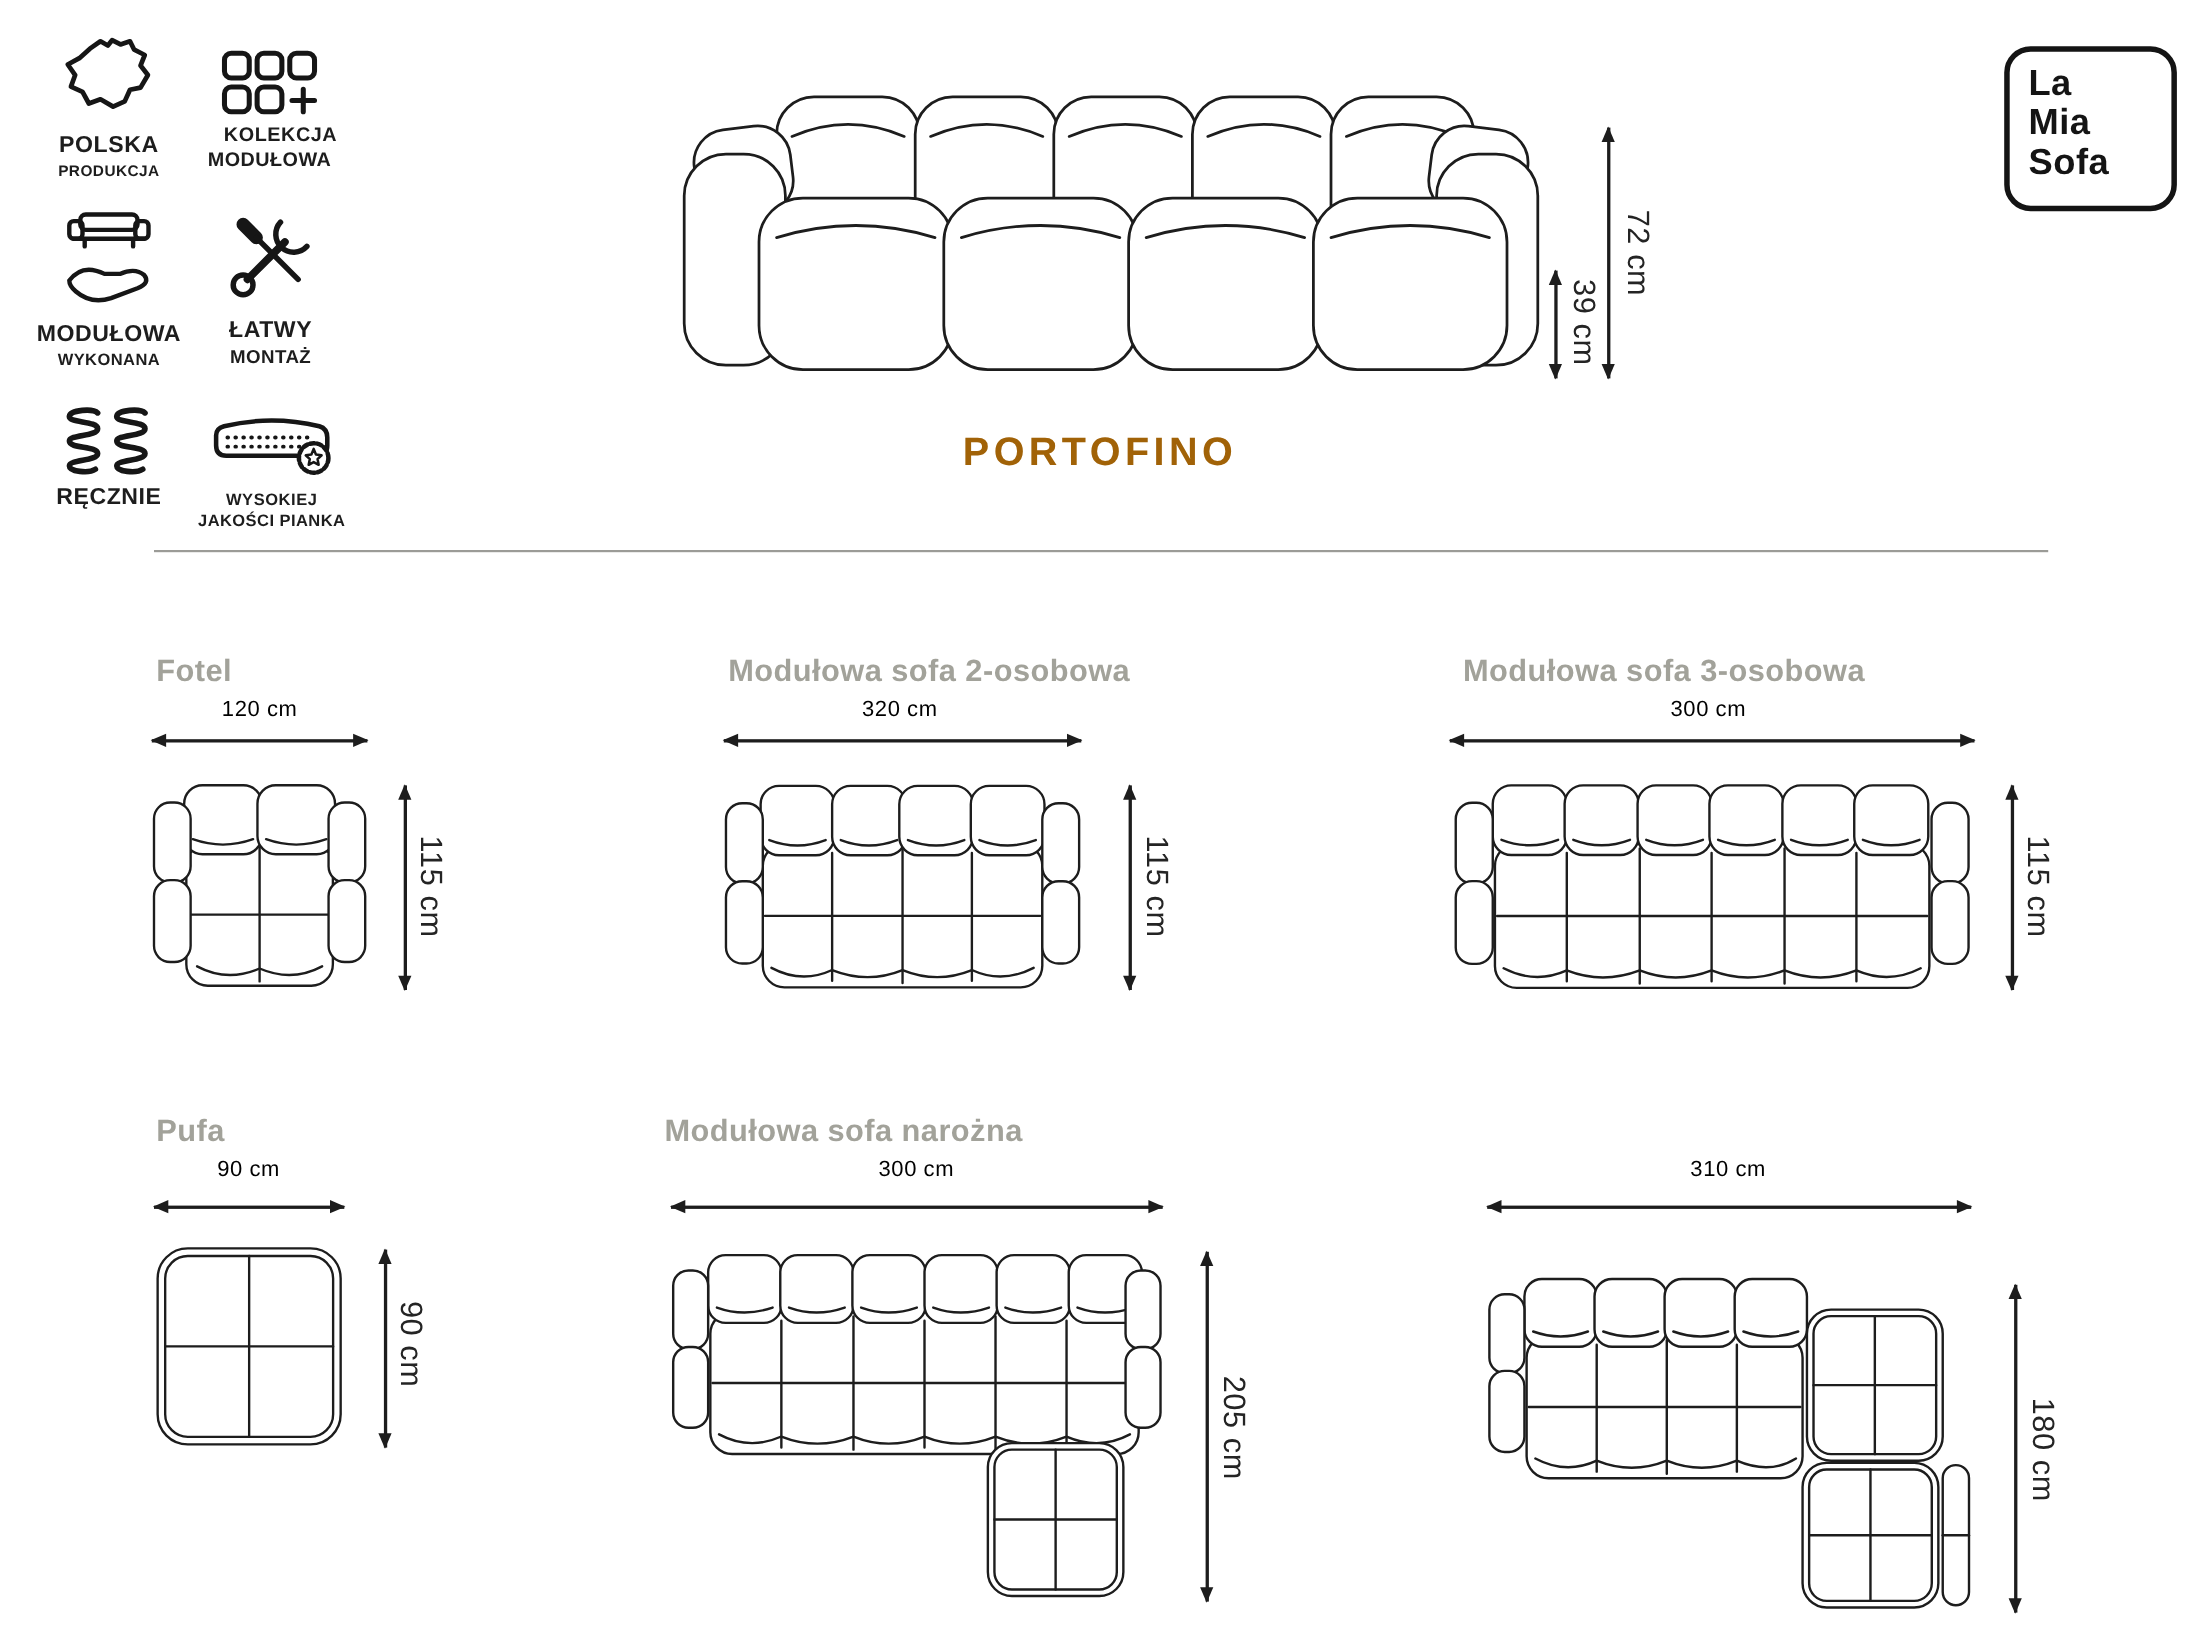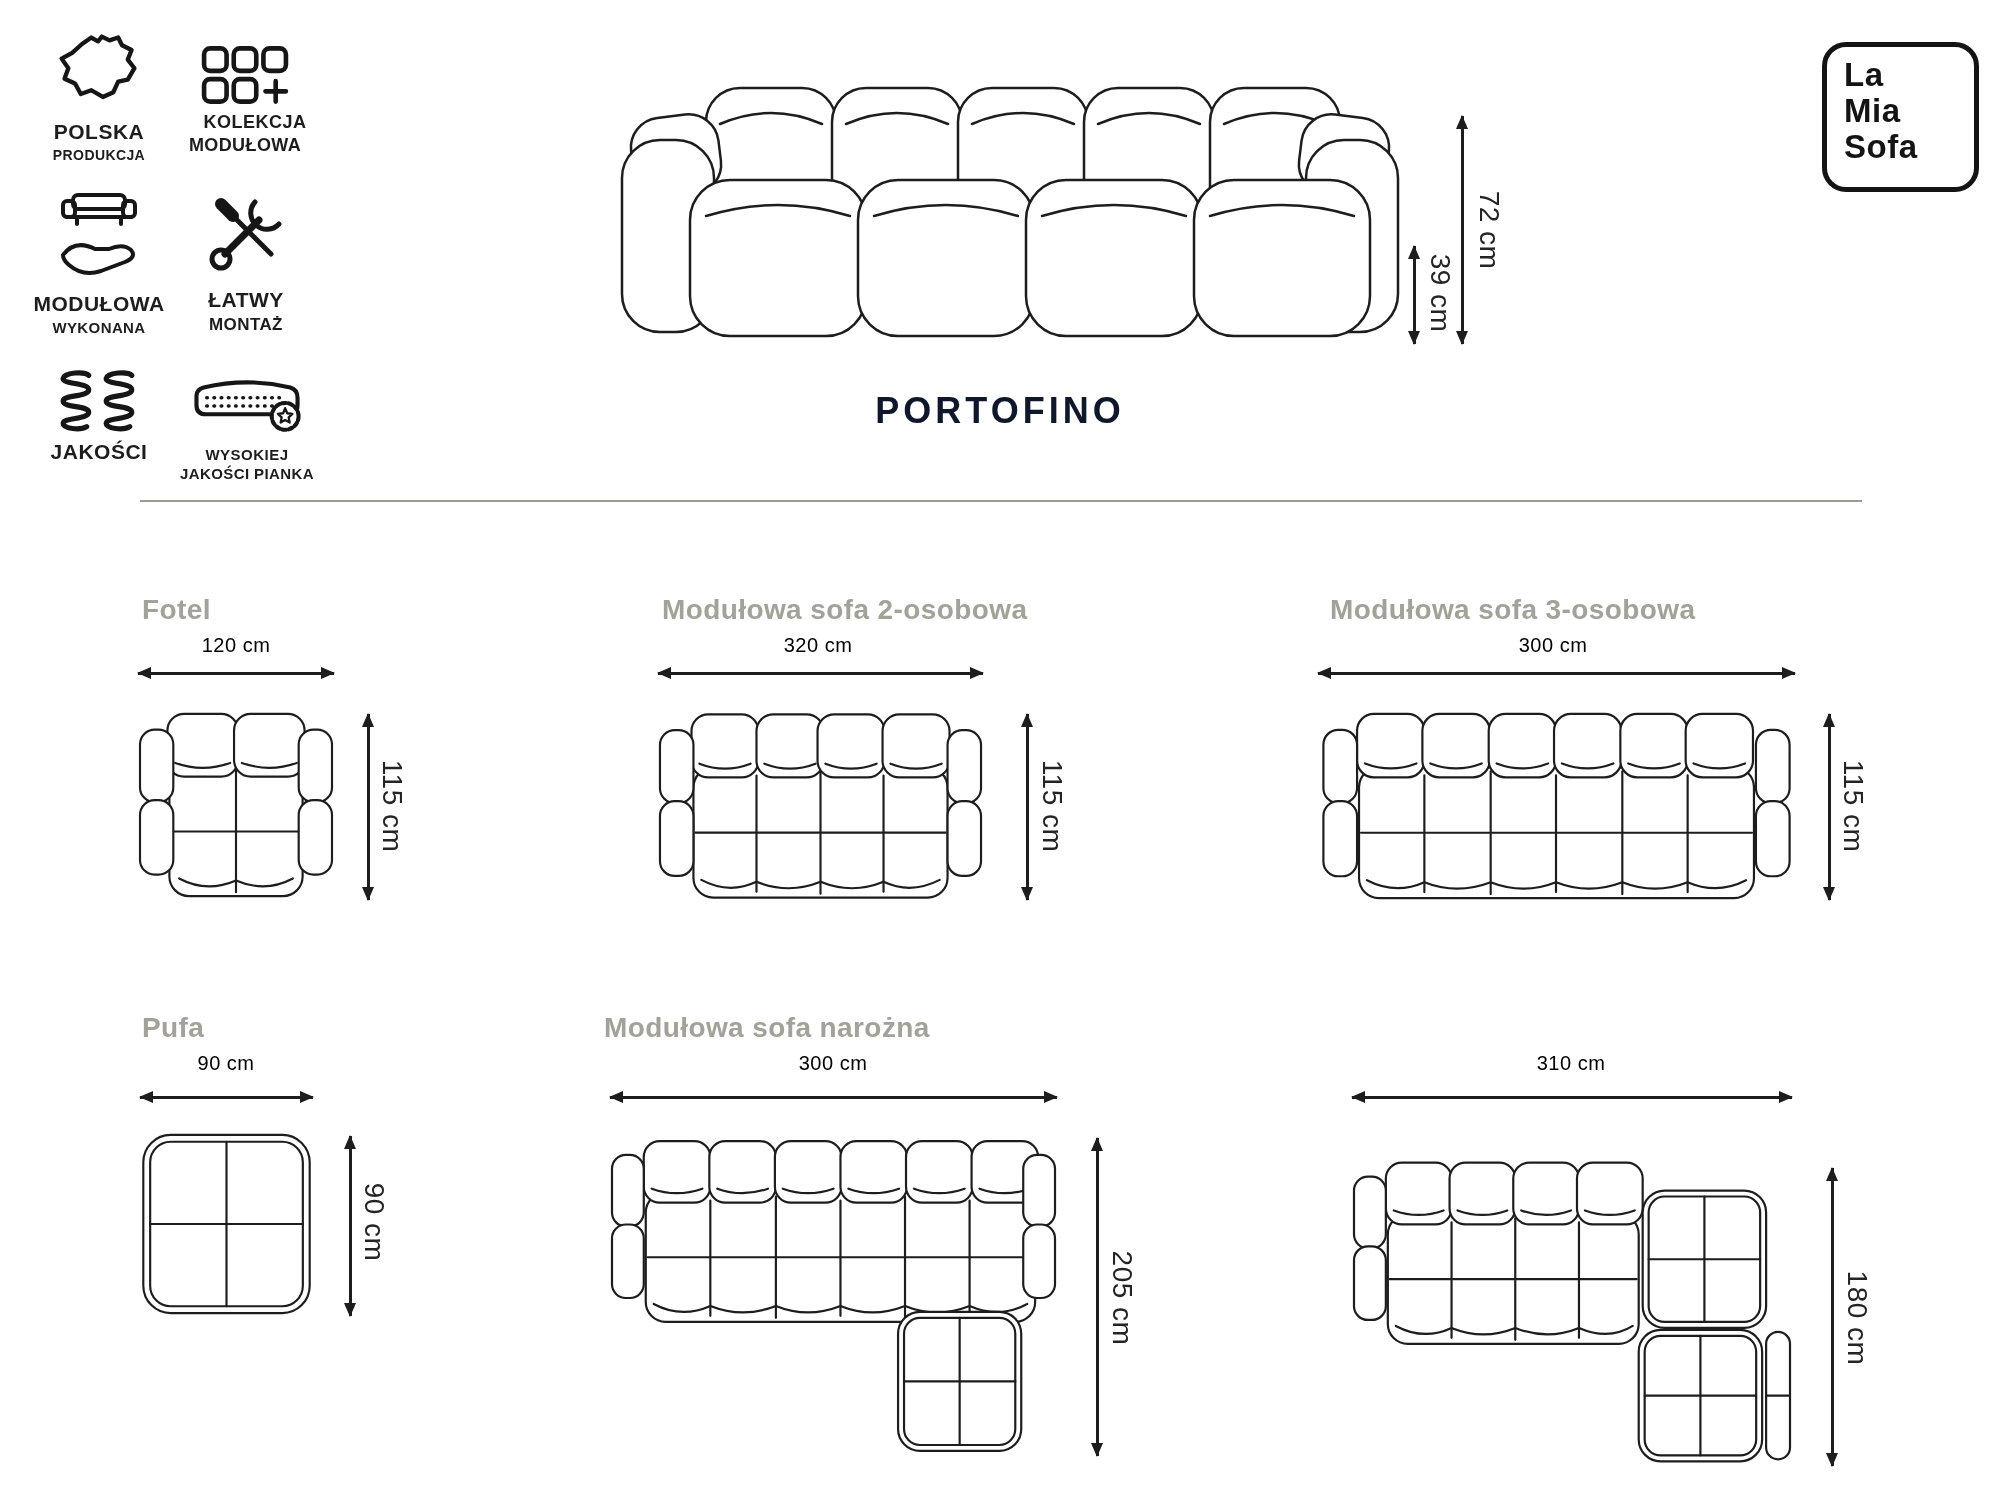--- a/index.html
+++ b/index.html
@@ -32,21 +32,21 @@
   .varrow{position:absolute;width:2.5px;background:var(--ink);}
   .varrow::before{content:"";position:absolute;top:-1px;left:50%;transform:translateX(-50%);
     border-left:6px solid transparent;border-right:6px solid transparent;border-bottom:14px solid var(--ink);}
   .varrow::after{content:"";position:absolute;bottom:-1px;left:50%;transform:translateX(-50%);
     border-left:6px solid transparent;border-right:6px solid transparent;border-top:14px solid var(--ink);}
   
   .dim-h{position:absolute;transform:translateX(-50%);font-size:20px;color:#000000;white-space:nowrap;letter-spacing:.5px;}
   .dim-v{position:absolute;transform:translate(-50%,-50%) rotate(90deg);font-size:28px;color:#242424;white-space:nowrap;letter-spacing:.5px;}
   .variant-title{position:absolute;font-size:28px;font-weight:600;color:var(--muted);letter-spacing:.4px;white-space:nowrap;}
   .hero-title{position:absolute;left:1000px;top:390px;transform:translateX(-50%);
-    font-size:36px;font-weight:700;letter-spacing:4px;color:#0f172a;white-space:nowrap;}
+    font-size:36px;font-weight:700;letter-spacing:4px;color:#a16207;white-space:nowrap;}
   .divider{position:absolute;left:140px;top:500px;width:1722px;height:2px;background:var(--divider);}
   
   .logo-box{position:absolute;left:1822px;top:42px;width:130px;height:130px;
     border:5px solid #141414;border-radius:24px;background:#fff;padding:10px 0 0 17px;box-sizing:content-box;}
   .logo-line{font-size:33px;font-weight:800;line-height:36px;color:#141414;letter-spacing:.5px;}
   
   .drawing{position:absolute;}
   .drawing svg{display:block;width:100%;height:100%;}
 </style>
 </head>
@@ -105,21 +105,21 @@
     <div class="b-sub">MONTAŻ</div>
   </div>
 
   <div class="badge" style="left:40px;top:370px;width:118px;">
     <svg width="82" height="64" viewBox="0 0 80 62">
       <g fill="none" stroke="#161616" stroke-width="5" stroke-linecap="round">
         <path d="M30 5 C26 1 6 2 5 8 C4 14 30 12 30 19 C30 26 5 24 5 30 C5 37 30 34 30 41 C30 48 5 46 5 52 C5 57 22 59 28 55"></path>
         <path d="M72 5 C68 1 48 2 47 8 C46 14 72 12 72 19 C72 26 47 24 47 30 C47 37 72 34 72 41 C72 48 47 46 47 52 C47 57 64 59 70 55"></path>
       </g>
     </svg>
-    <div class="b-main">JAKOŚCI</div>
+    <div class="b-main">RĘCZNIE</div>
     <div class="b-sub"></div>
   </div>
 
   <div class="badge badge-foam" style="left:172px;top:372px;width:150px;">
     <svg width="118" height="66" viewBox="0 0 112 64">
       <g fill="none" stroke="#161616" stroke-linecap="round">
         <path d="M14 15 Q56 5 98 15 Q105 17 105 25 L105 32 Q105 41 96 41 L16 41 Q7 41 7 32 L7 23 Q7 17 14 15 Z" stroke-width="4"></path>
         <path d="M17 25 H88" stroke-width="3.5" stroke-dasharray="0.5 6.5"></path>
         <path d="M17 33 H86" stroke-width="3.5" stroke-dasharray="0.5 6.5"></path>
         <circle cx="93" cy="43" r="13" fill="#fff" stroke-width="4" stroke-dasharray="4 2.4"></circle>

